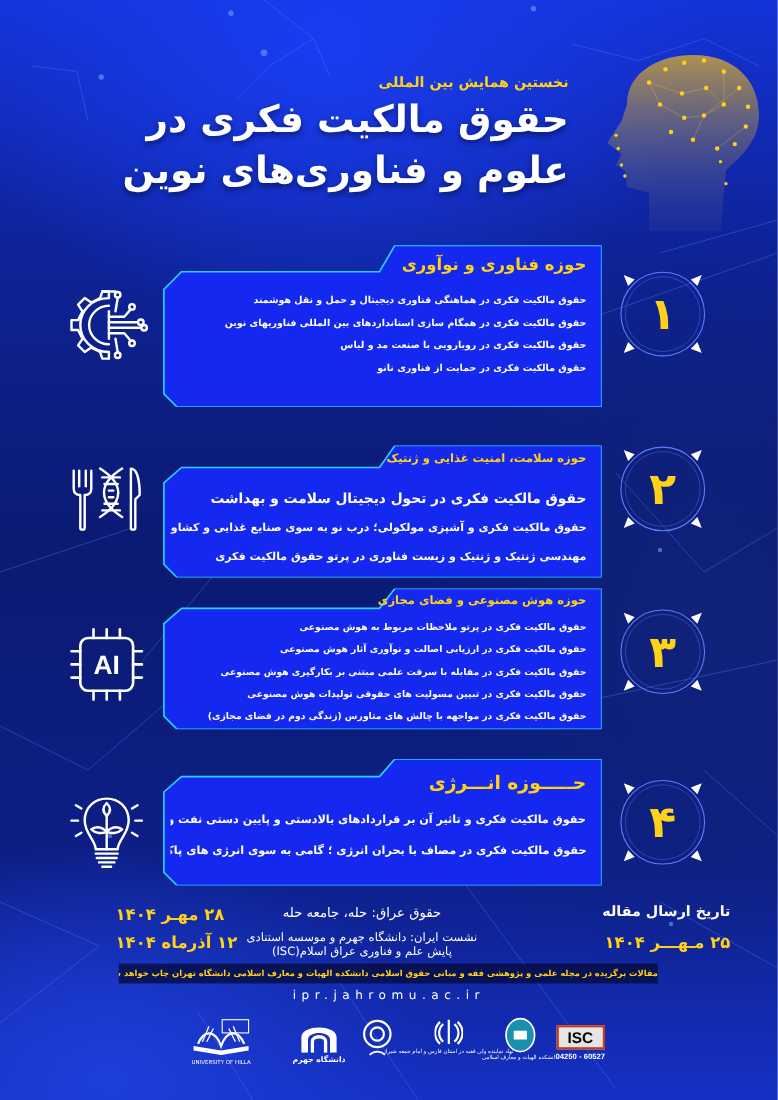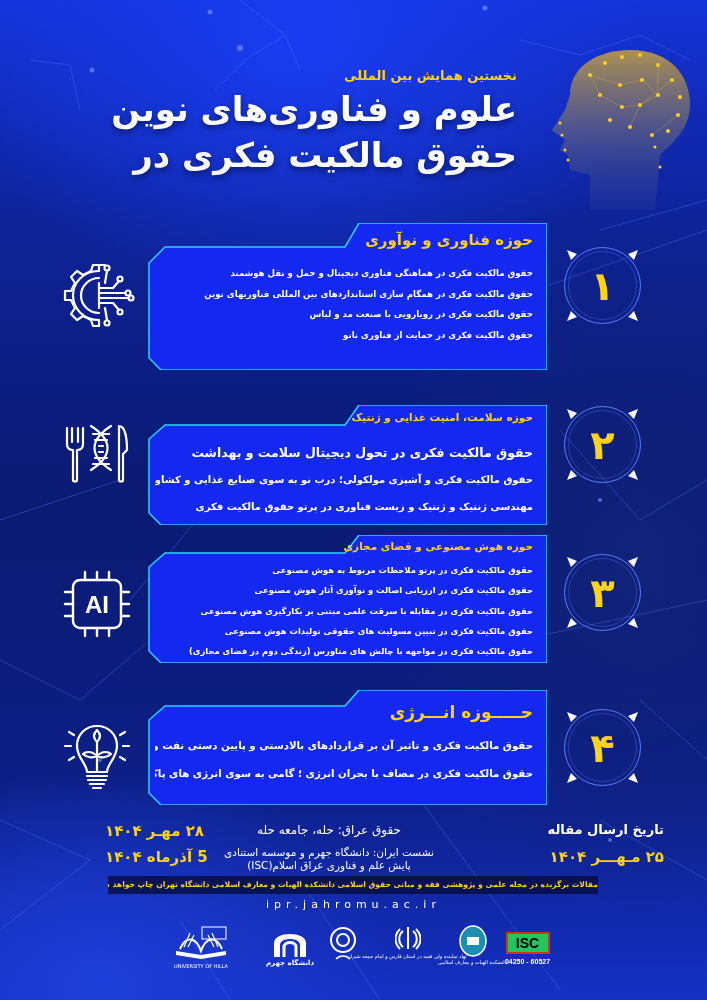--- a/index.html
+++ b/index.html
@@ -92,21 +92,21 @@
   .website {
     position: absolute; top: 898px; left: 0; width: 707px; text-align: center;
     color: #fff; font-size: 11px; letter-spacing: 5px; font-family: "DejaVu Sans", sans-serif;
   }
 
   
   .logos { position: absolute; top: 925px; left: 170px; width: 385px; height: 55px; }
   .logo { position: absolute; top: 0; height: 55px; display: flex; flex-direction: column; align-items: center; justify-content: flex-start; }
   .logo .cap { color: #fff; font-size: 5px; text-align: center; margin-top: 2px; white-space: nowrap; }
   .isc-box {
-    width: 44px; height: 22px; background: #22c55e; border: 2px solid #c73a16;
+    width: 44px; height: 22px; background: #e5e5e5; border: 2px solid #c73a16;
     color: #000; font-weight: bold; font-size: 14px; line-height: 18px; text-align: center;
     font-family: "Liberation Sans", sans-serif; margin-top: 7px;
   }
   .isc-phone { color: #fff; font-size: 7px; font-weight: bold; margin-top: 4px; font-family: "Liberation Sans", sans-serif; }
 </style>
 </head>
 <body>
 
 <svg class="net" viewBox="0 0 707 1000">
   <g stroke="#4a78ff" stroke-width="0.8" opacity="0.45" fill="none">
@@ -134,22 +134,22 @@
     <circle cx="210" cy="12" r="2.5"></circle>
     <circle cx="485" cy="8" r="2.5"></circle>
     <circle cx="600" cy="500" r="2"></circle>
     <circle cx="100" cy="760" r="2"></circle>
     <circle cx="610" cy="840" r="2"></circle>
   </g>
 </svg>
 
 <div class="subtitle rtl">نخستین همایش بین المللی</div>
 <div class="title rtl">
+  <div>حقوق مالکیت فکری در</div>
   <div>علوم و فناوری‌های نوین</div>
-  <div>حقوق مالکیت فکری در</div>
 </div>
 
 <svg class="head-art" viewBox="0 0 177 180">
   <defs>
     <linearGradient id="hg" x1="0" y1="0" x2="0" y2="1">
       <stop offset="0" stop-color="#c9a23a" stop-opacity="0.85"></stop>
       <stop offset="1" stop-color="#3c4a9a" stop-opacity="0.2"></stop>
     </linearGradient>
   </defs>
   <path d="M40,60 C40,30 70,15 100,15 C140,15 160,40 160,70 C160,95 140,110 130,120 L125,175 L60,175 L60,140 L40,135 L38,120 L30,115 L35,105 L22,95 L35,75 Z" fill="url(#hg)"></path>
@@ -333,21 +333,21 @@
 </svg>
 
 <div class="info-col deadline-label rtl">تاریخ ارسال مقاله</div>
 <div class="info-col deadline-date rtl">۲۵ مـهـــر ۱۴۰۴</div>
 <div class="info-col venue-iraq rtl">حقوق عراق: حله، جامعه حله</div>
 <div class="info-col venue-iran rtl">
   <div>نشست ایران: دانشگاه جهرم و موسسه استنادی</div>
   <div>پایش علم و فناوری عراق اسلام(ISC)</div>
 </div>
 <div class="info-col date1 rtl">۲۸ مهـر ۱۴۰۴</div>
-<div class="info-col date2 rtl">5 آذرماه ۱۴۰۴</div>
+<div class="info-col date2 rtl">۱۲ آذرماه ۱۴۰۴</div>
 
 <div class="notice rtl">مقالات برگزیده در مجله علمی و پژوهشی فقه و مبانی حقوق اسلامی دانشکده الهیات و معارف اسلامی دانشگاه تهران چاپ خواهد شد</div>
 <div class="website">ipr.jahromu.ac.ir</div>
 
 <div class="logos">
   <div class="logo" style="left:0; width:62px;">
     <svg width="58" height="36" viewBox="0 0 58 36">
       <path d="M4,26 L29,30 L54,26 L54,30 L29,34 L4,30 Z" fill="#fff"></path>
       <path d="M8,24 C14,10 24,12 29,26 C34,12 44,10 50,24" fill="none" stroke="#fff" stroke-width="2"></path>
       <path d="M12,22 L18,8 M16,22 L22,10 M42,22 L36,10 M46,22 L40,8" stroke="#fff" stroke-width="1.2"></path>

